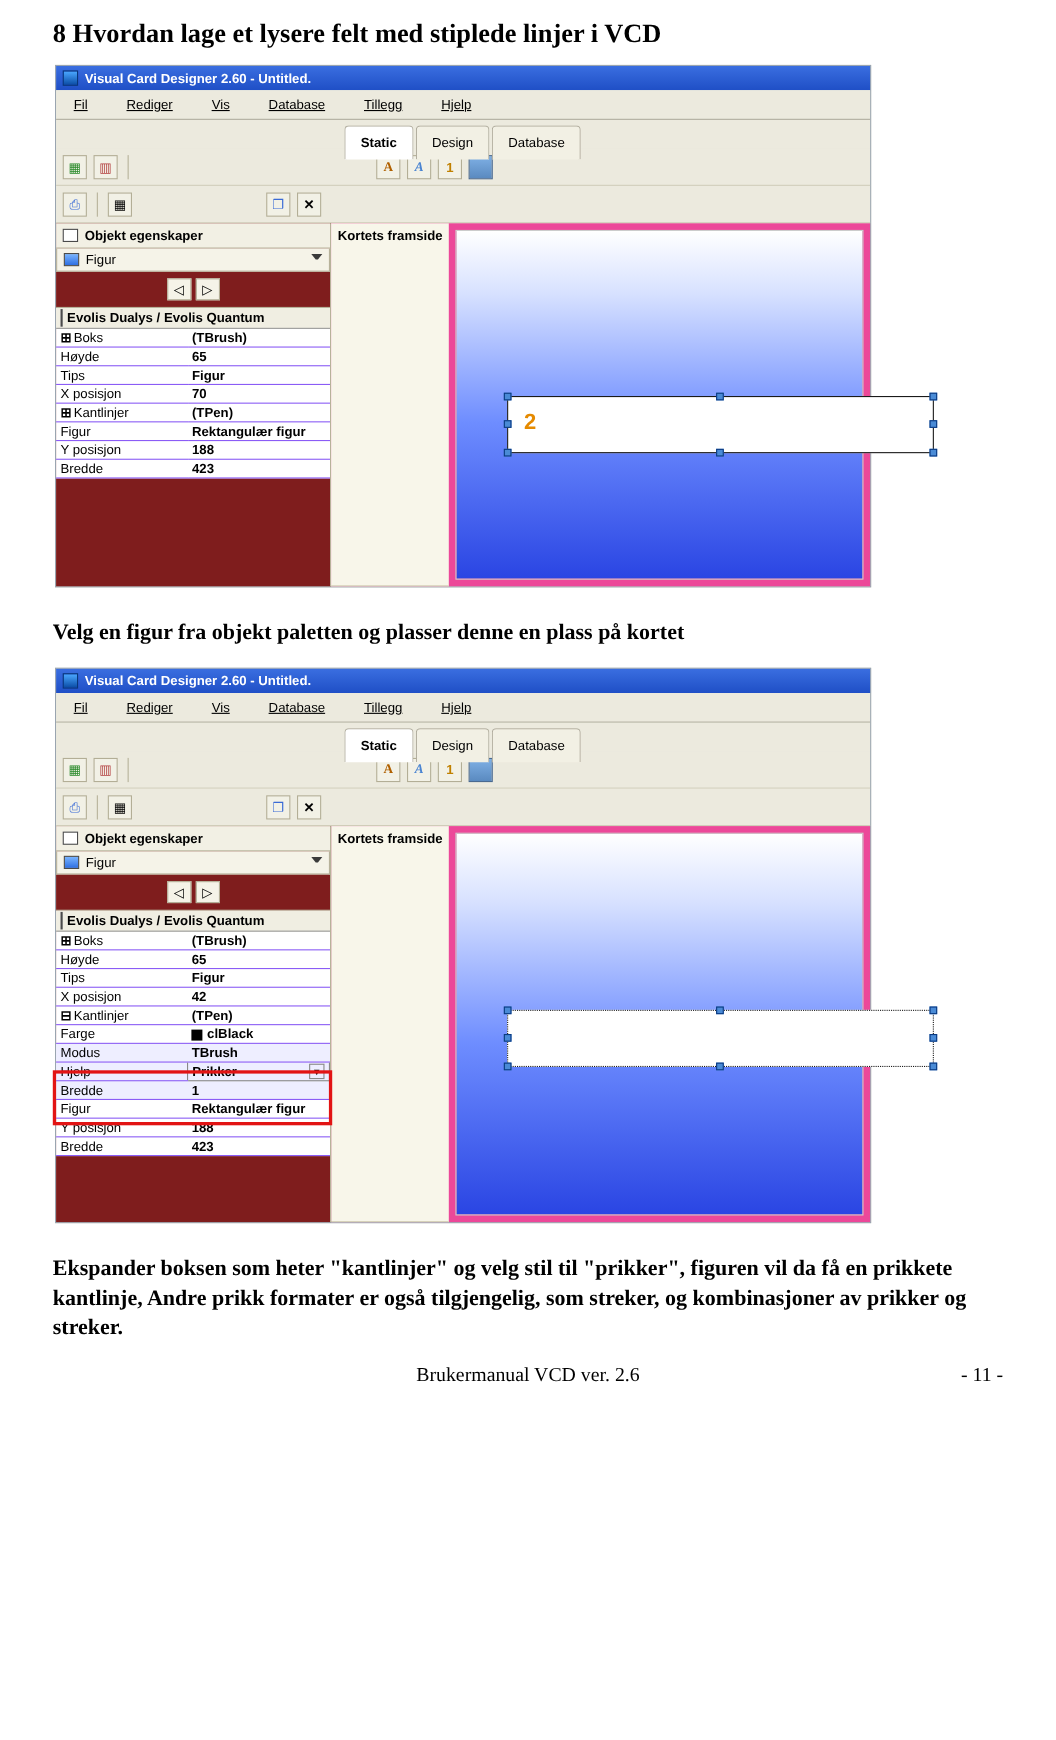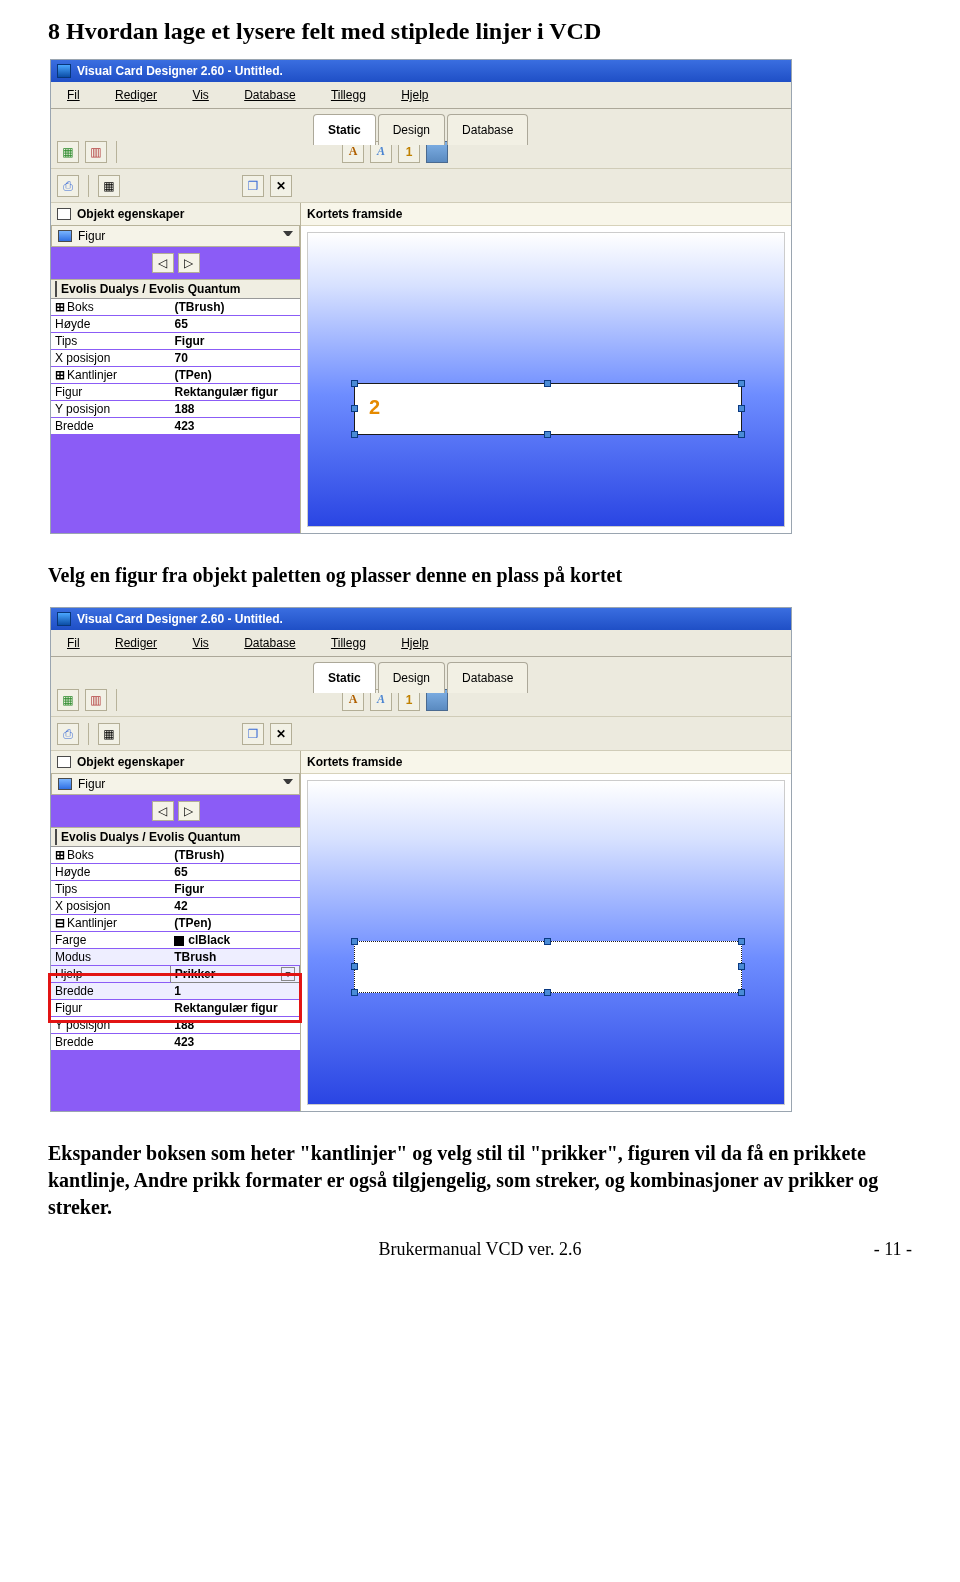--- a/index.html
+++ b/index.html
@@ -95,21 +95,21 @@
     top: 5px;
   }
   .tab.active { background: #fff; font-weight: bold; }
   .columns {
     display: flex;
     height: 330px;
   }
   .lcol {
     width: 250px;
     border-right: 1px solid #b7b29a;
-    background: #8b5cf6;
+    background: #7f1d1d;
     display: flex;
     flex-direction: column;
   }
   .panelhd {
     background: #f2f0e4;
     border-bottom: 1px solid #b7b29a;
     display: flex;
     align-items: center;
     gap: 6px;
     padding: 4px 6px;
@@ -151,21 +151,21 @@
     padding: 1px 4px;
     border-bottom: 1px solid #8b5cf6;
   }
   table.pg td:first-child { width: 48%; }
   table.pg td.val { font-weight: bold; }
   table.pg tr.hasExp td:first-child::before {
     content: attr(data-exp);
     display:inline-block; width:12px; font-weight:bold;
   }
   
-  .rcol { flex:1; background:#ffffff; display:flex; flex-direction:column;}
+  .rcol { flex:1; background:#ec4899; display:flex; flex-direction:row;}
   .rcol .caption {
     font-weight:bold; padding:4px 6px; border-bottom:1px solid #d7d2ba;
     background:#f8f6ea;
   }
   .canvas {
     flex:1; margin:6px; position:relative;
     background: linear-gradient(#ffffff 0%, #d7e1ff 18%, #6e8dff 55%, #2a45e3 100%);
     border:1px solid #ccc;
   }
   .selbox {

